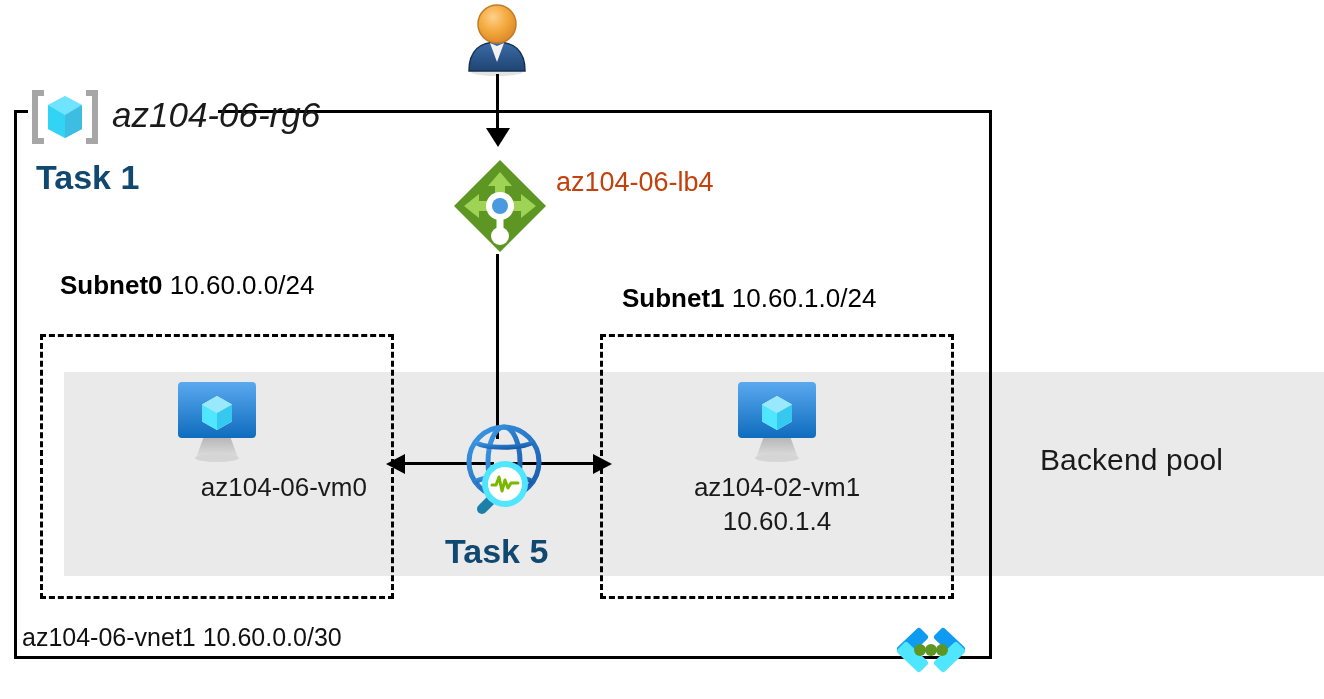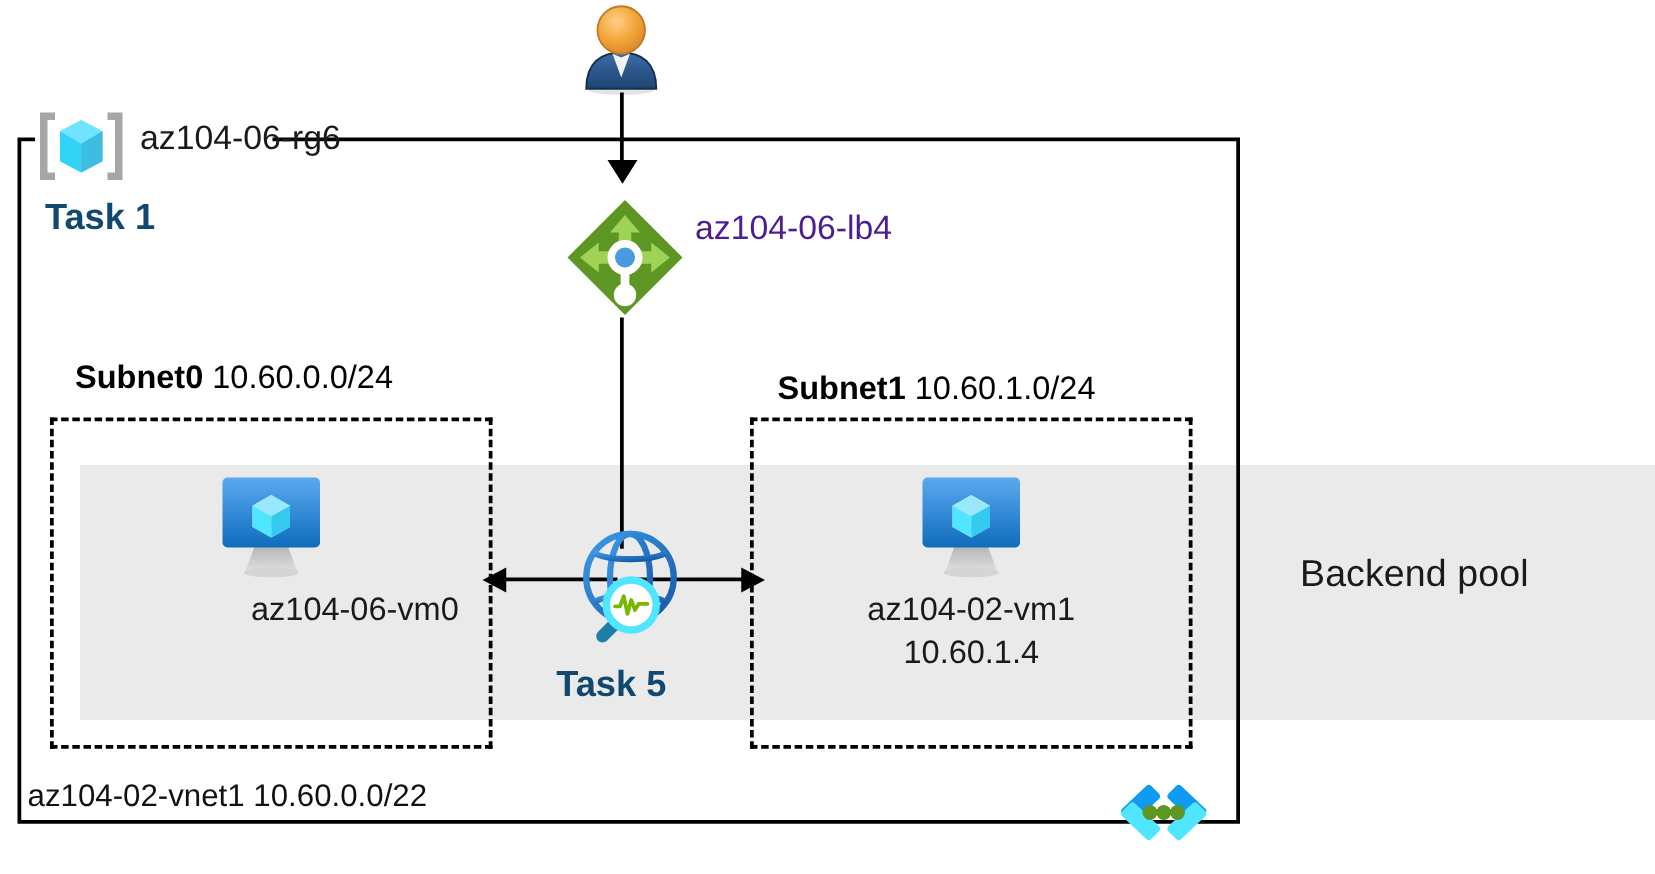--- a/index.html
+++ b/index.html
@@ -52,28 +52,29 @@
   .rg-title-mask {
     left: 28px;
     top: 100px;
     width: 190px;
     height: 24px;
     background: #ffffff;
   }
   .rg-title {
     left: 112px;
     top: 95px;
-    font-size: 27px;
+    font-size: 35px;
     color: #1a1a1a;
     white-space: nowrap;
+    font-style: italic;
   }
 
   
   .task-label {
-    font-size: 29px;
+    font-size: 34px;
     font-weight: bold;
     color: #11486f;
     white-space: nowrap;
   }
   .task1 { left: 36px; top: 158px; }
   .task2 { left: 445px; top: 532px; }
 
   
   .subnet-box {
     border: 3px dashed #000000;
@@ -82,22 +83,22 @@
   }
   .subnet0-box { left: 40px;  top: 334px; width: 354px; height: 265px; }
   .subnet1-box { left: 600px; top: 334px; width: 354px; height: 265px; }
 
   .subnet-title {
     font-size: 26px;
     color: #000000;
     white-space: nowrap;
   }
   .subnet-title b { font-weight: bold; }
-  .subnet0-title { left: 60px;  top: 286px; text-align: center; }
-  .subnet1-title { left: 622px; top: 283px; margin-top: 12px; }
+  .subnet0-title { left: 60px;  top: 270px; text-align: center; }
+  .subnet1-title { left: 622px; top: 283px; }
 
   
   .vm-block {
     width: 300px;
     text-align: center;
   }
   .vm0-block { left: 67px;  top: 378px; text-align: right; }
   .vm1-block { left: 627px; top: 378px; }
   .vm-name, .vm-ip {
     font-size: 26px;
@@ -106,21 +107,21 @@
     white-space: nowrap;
   }
   .vm-icon-wrap { height: 92px; }
 
   
   .lb-icon-wrap { left: 452px; top: 158px; }
   .lb-labels {
     left: 556px;
     top: 163px;
     font-size: 27px;
-    color: #4c1d95;
+    color: #c2410c;
     line-height: 38px;
     white-space: nowrap;
   }
 
   
   .user-icon-wrap { left: 461px; top: 2px; }
 
   
   .nw-icon-wrap { left: 455px; top: 418px; }
 
@@ -335,21 +336,21 @@
       <line x1="27" y1="91" x2="44" y2="74" stroke="#1b7fa8" stroke-width="10" stroke-linecap="round"></line>
 
       <circle cx="50" cy="66" r="23" fill="#50e6ff"></circle>
       <circle cx="50" cy="66" r="17" fill="#ffffff"></circle>
       <path d="M37 67 L41 67 L44 59 L47 73 L50 62 L53 70 L56 65 L63 65" fill="none" stroke="#7ab800" stroke-width="3" stroke-linecap="round" stroke-linejoin="round"></path>
     </svg>
   </div>
   <div class="abs task-label task2">Task 5</div>
 
   <div class="abs vnet-label-mask"></div>
-  <div class="abs vnet-label">az104-02-vnet1 10.60.0.0/22</div>
+  <div class="abs vnet-label">az104-06-vnet1 10.60.0.0/30</div>
 
   <div class="abs vnet-icon-wrap">
     <svg width="76" height="44" viewBox="0 0 76 44">
 
       <path d="M26 3 L7 21 L13 27 L32 9 Z" fill="#0f9bf0" stroke="#0f9bf0" stroke-width="6" stroke-linejoin="round"></path>
       <path d="M7 23 L26 41 L32 35 L13 17 Z" fill="#50e6ff" stroke="#50e6ff" stroke-width="6" stroke-linejoin="round"></path>
 
       <path d="M50 3 L69 21 L63 27 L44 9 Z" fill="#0f9bf0" stroke="#0f9bf0" stroke-width="6" stroke-linejoin="round"></path>
       <path d="M69 23 L50 41 L44 35 L63 17 Z" fill="#50e6ff" stroke="#50e6ff" stroke-width="6" stroke-linejoin="round"></path>
 

